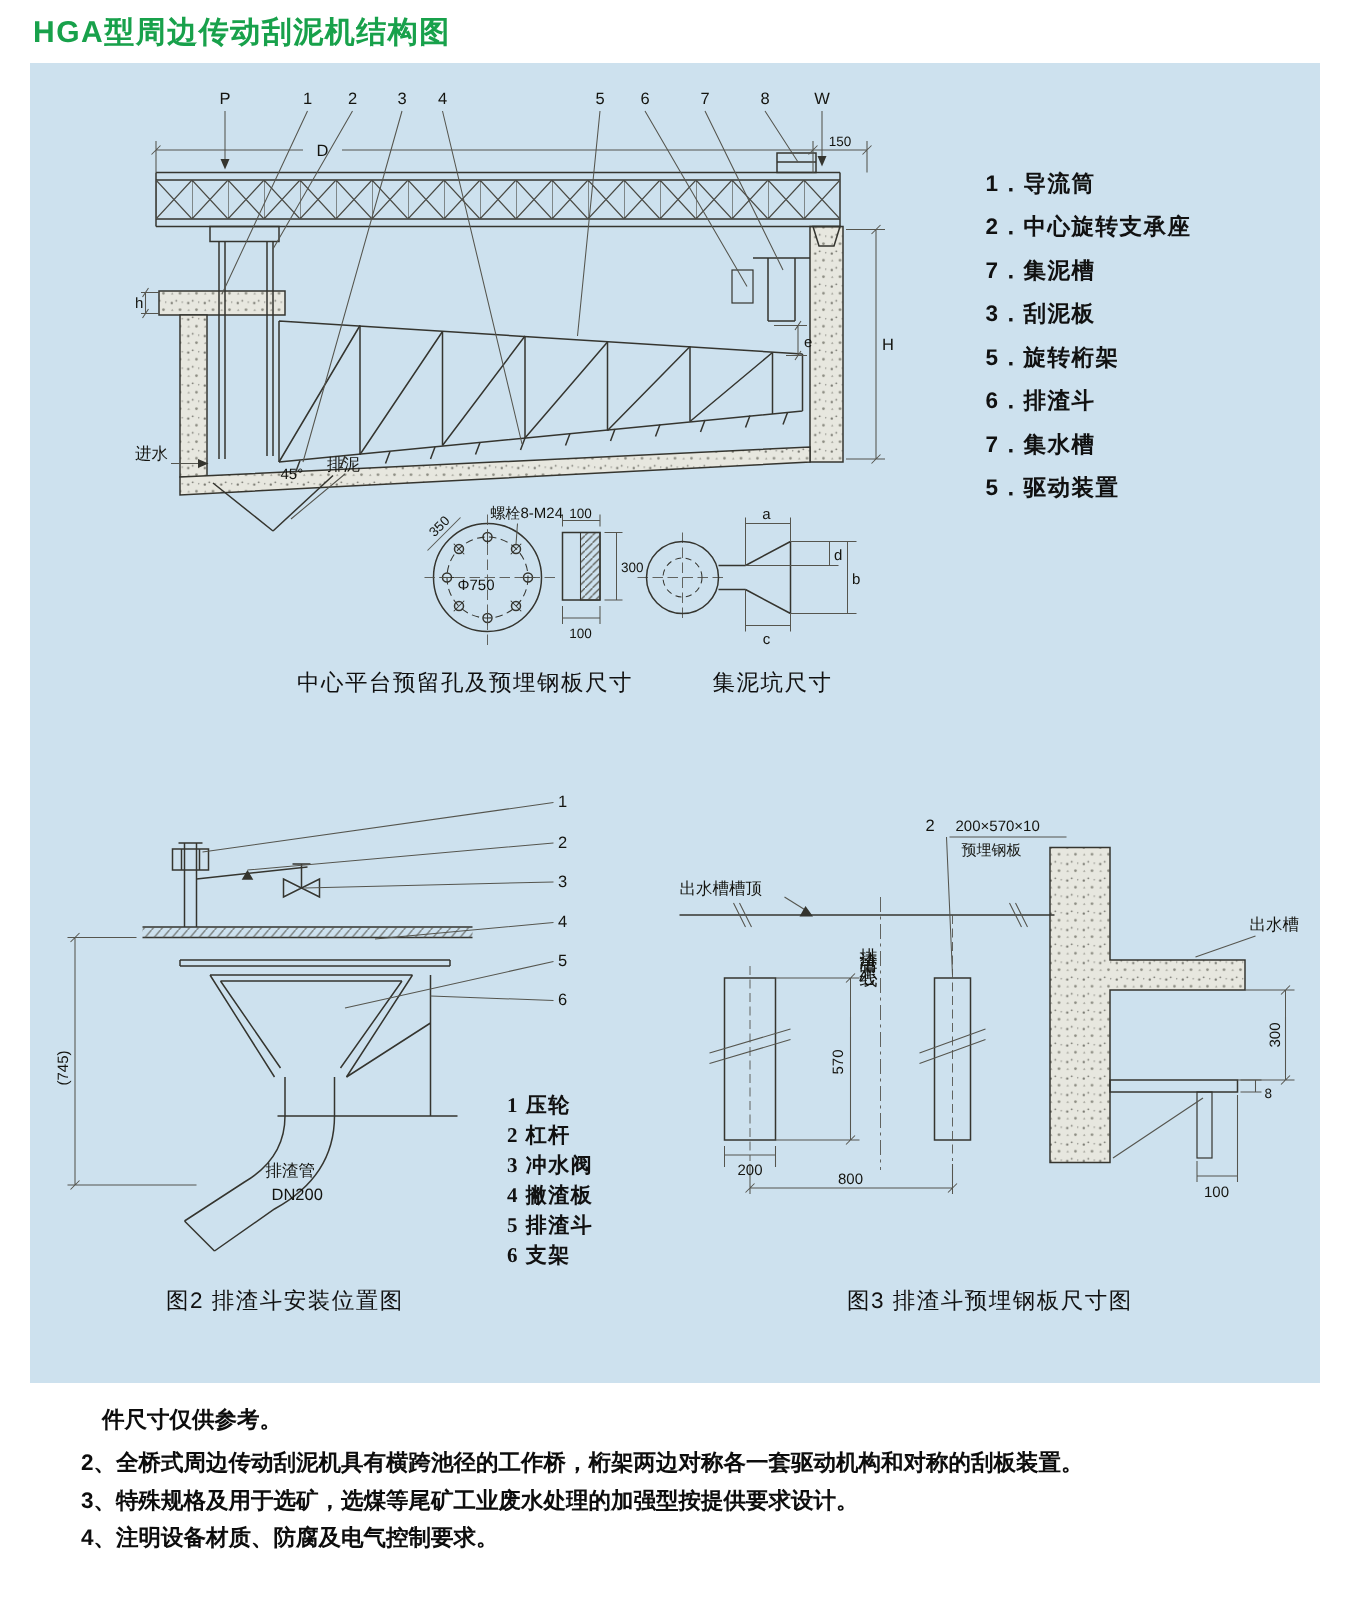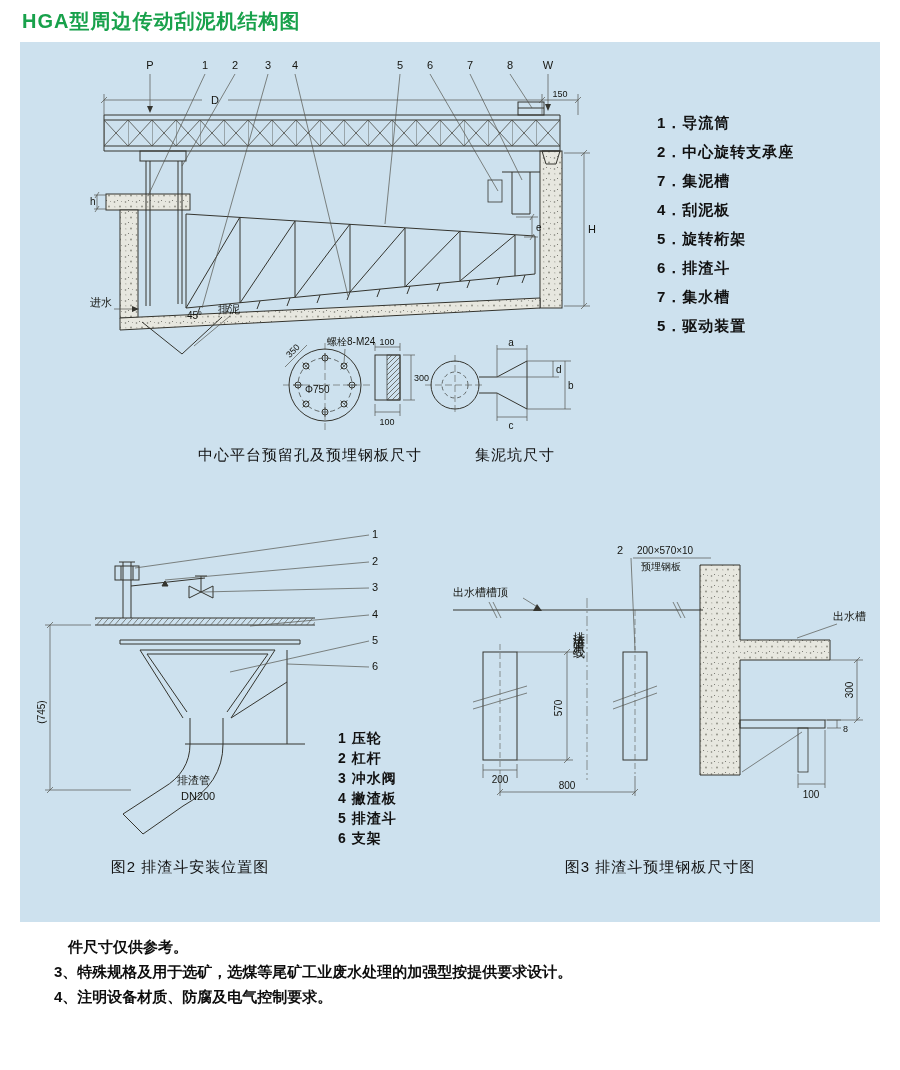--- a/index.html
+++ b/index.html
@@ -11,21 +11,21 @@
   .panel { position:absolute; left:20px; top:42px; width:860px; height:880px;
            background:var(--panel_blue,#cde1ee); }
   .fig { position:absolute; }
   svg text { font-family:"Liberation Sans","DejaVu Sans",sans-serif; font-size:11px; fill:#14140f; }
   svg text.dim { font-size:10px; }
   svg text.sm { font-size:9px; }
   .vtext { writing-mode:vertical-rl; text-orientation:upright; font-size:12px; letter-spacing:3px; }
   .legend-main { position:absolute; left:637px; top:66px; font-size:15px; font-weight:700;
                  color:#111; line-height:29px; letter-spacing:1px; }
   .legend2 { position:absolute; left:318px; top:686px; font-size:14px; font-weight:700;
-             line-height:20px; color:#111; letter-spacing:1px; }
+             line-height:20px; color:#111; letter-spacing:1px;font-family:Liberation Serif, serif; }
   .caption { position:absolute; font-size:15px; font-weight:400; color:#111;
              text-align:center; letter-spacing:1px; }
   .notes { position:absolute; left:20px; top:934px; width:866px; font-size:15px;
            font-weight:700; color:#0d0d0d; line-height:25px; }
   .notes .cont { margin-left:48px; }
   .notes .item { margin-left:34px; }
   .notes .row2 { margin-top:4px; }
 </style>
 </head>
 <body>
@@ -117,21 +117,21 @@
       <text x="446" y="175" class="dim">e</text>
       <text x="97" y="263" class="dim">45°</text>
       <text x="0" y="250">进水</text>
       <text x="128" y="257">排泥</text>
     </svg>
 
     <div class="legend-main">
       <div>1．导流筒</div>
       <div>2．中心旋转支承座</div>
       <div>7．集泥槽</div>
-      <div>4．刮泥板</div>
+      <div>3．刮泥板</div>
       <div>5．旋转桁架</div>
       <div>6．排渣斗</div>
       <div>7．集水槽</div>
       <div>5．驱动装置</div>
     </div>
 
     <svg class="fig" style="left:255px;top:295px" width="310" height="108" viewBox="0 0 310 108">
       <defs>
         <pattern id="ht1" width="5" height="5" patternUnits="userSpaceOnUse">
           <path d="M0 5 L5 0" stroke="#55554e" stroke-width="0.8"></path>
@@ -291,17 +291,18 @@
       <text x="398" y="192" class="sm">8</text>
       <text x="366" y="258" text-anchor="middle" class="dim">100</text>
     </svg>
 
     <div class="caption" style="left:500px;top:816px;width:280px">图3 排渣斗预埋钢板尺寸图</div>
 
   </div>
 
   <div class="notes">
     <div class="cont">件尺寸仅供参考。</div>
+    <div class="item row2">2、全桥式周边传动刮泥机具有横跨池径的工作桥，桁架两边对称各一套驱动机构和对称的刮板装置。</div>
     <div class="item">3、特殊规格及用于选矿，选煤等尾矿工业废水处理的加强型按提供要求设计。</div>
     <div class="item">4、注明设备材质、防腐及电气控制要求。</div>
   </div>
 
 </div>
 
 </body></html>

